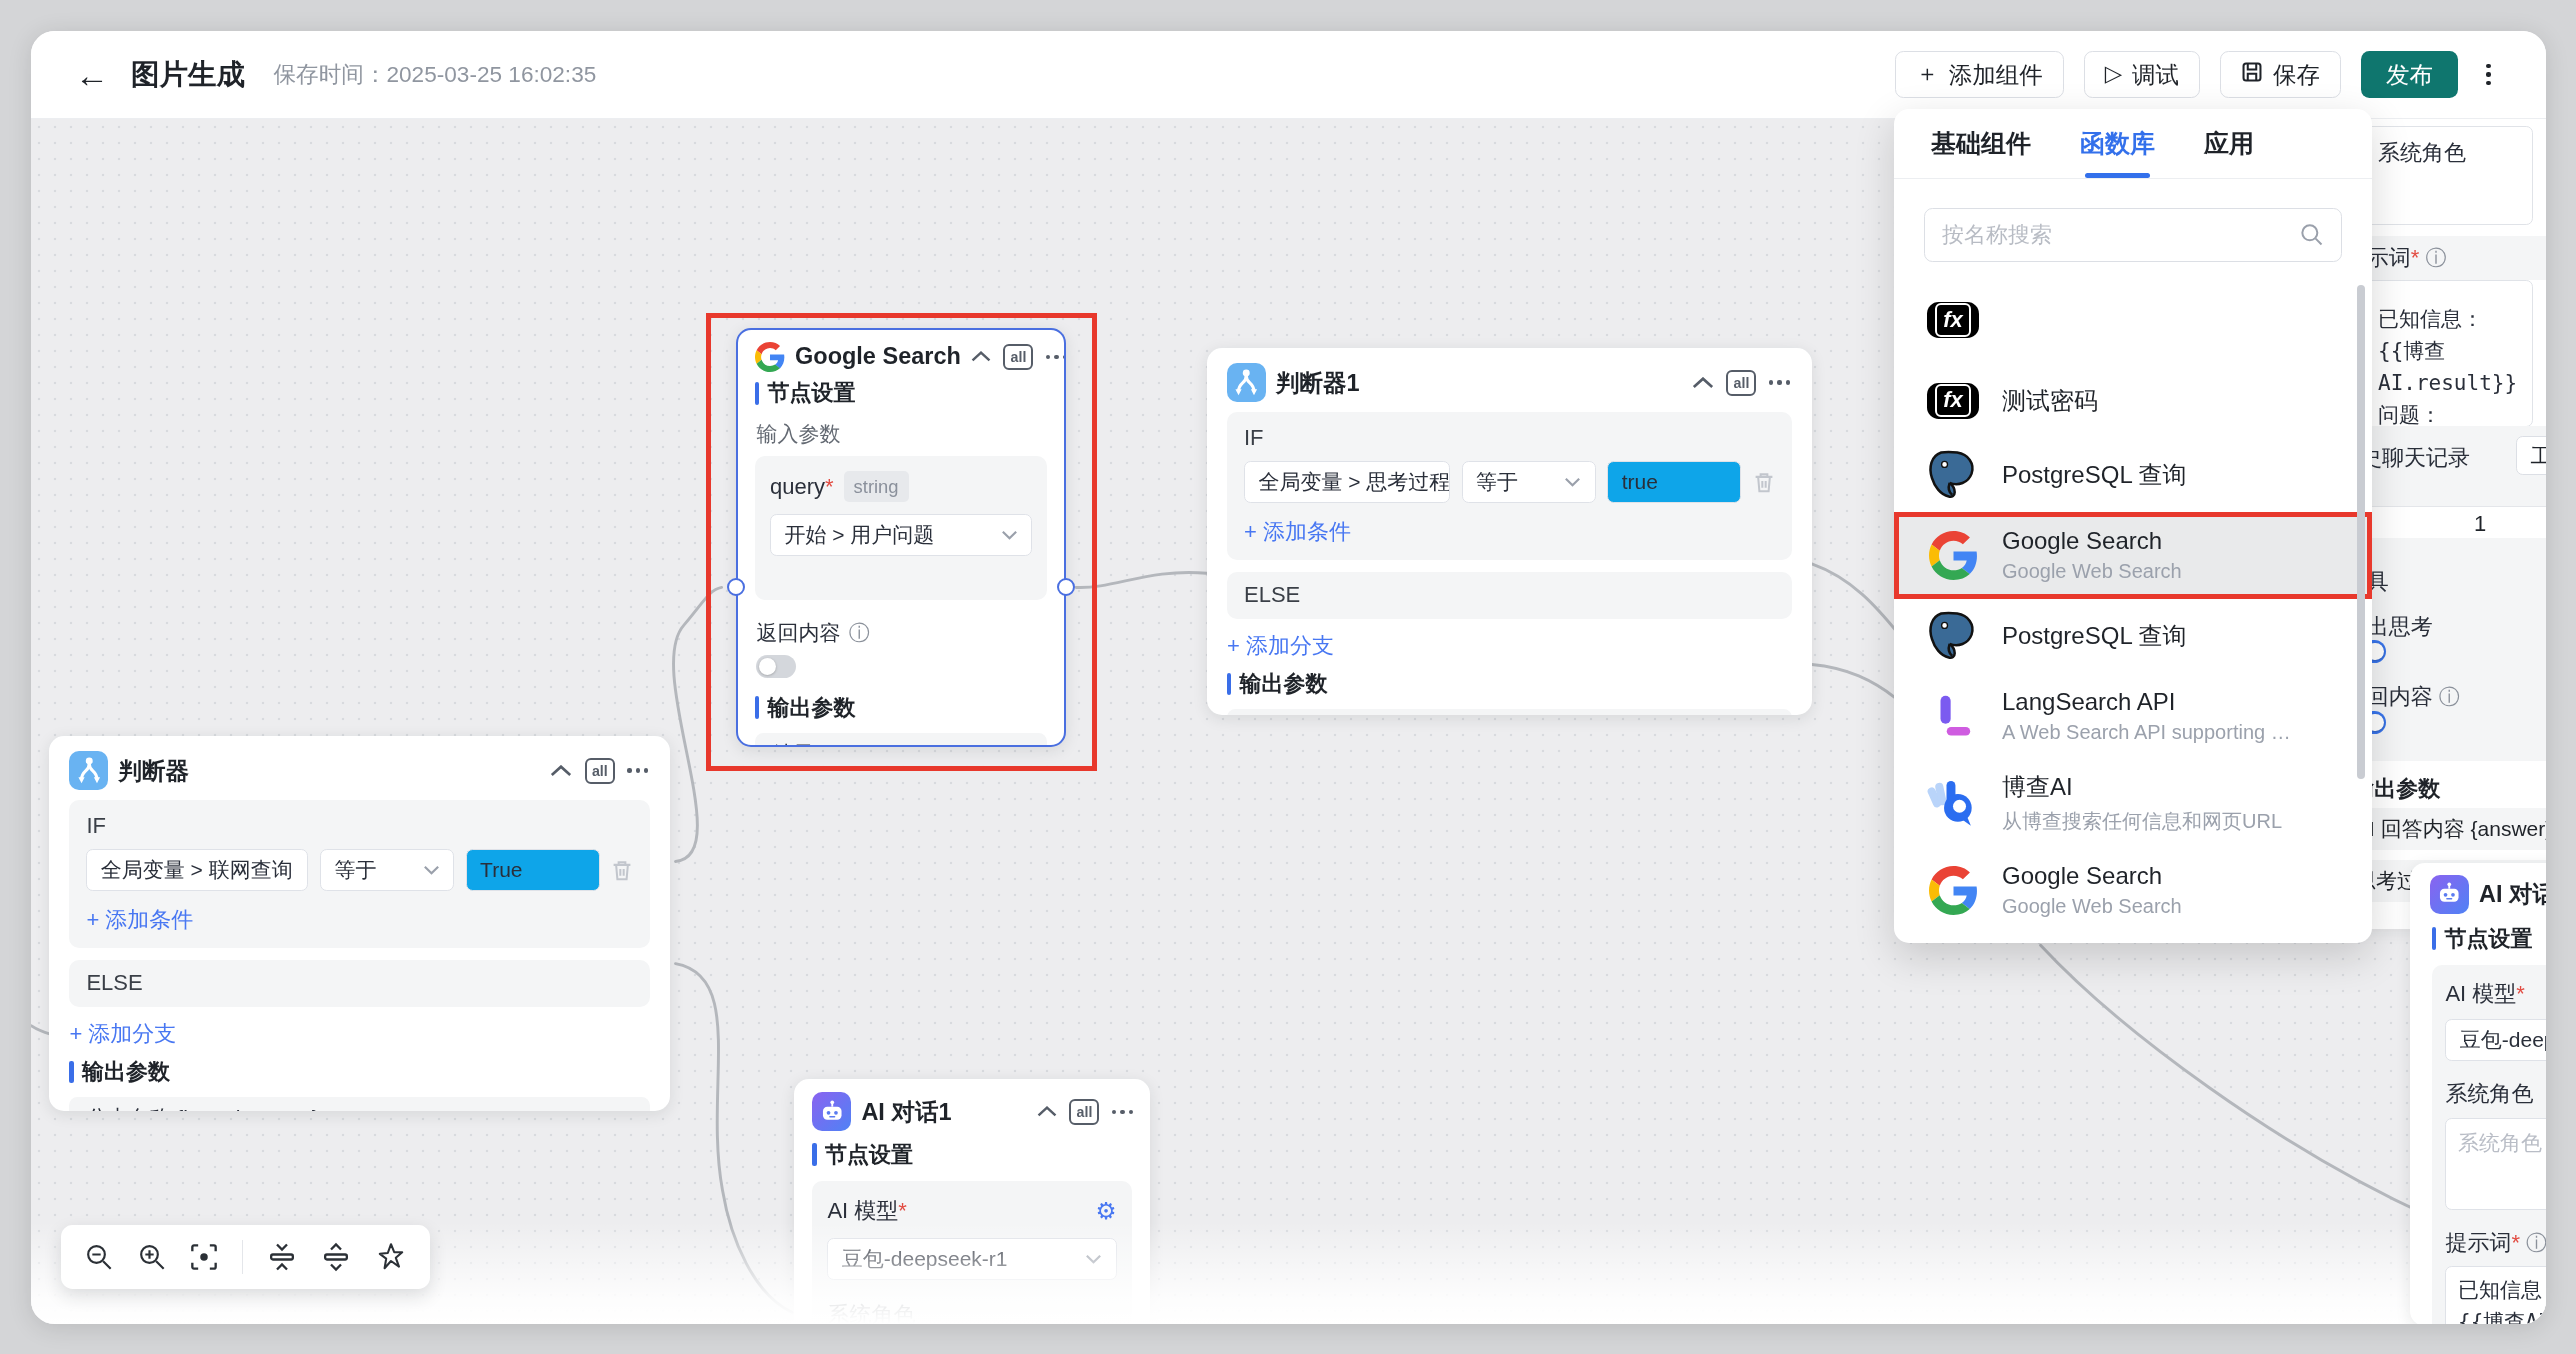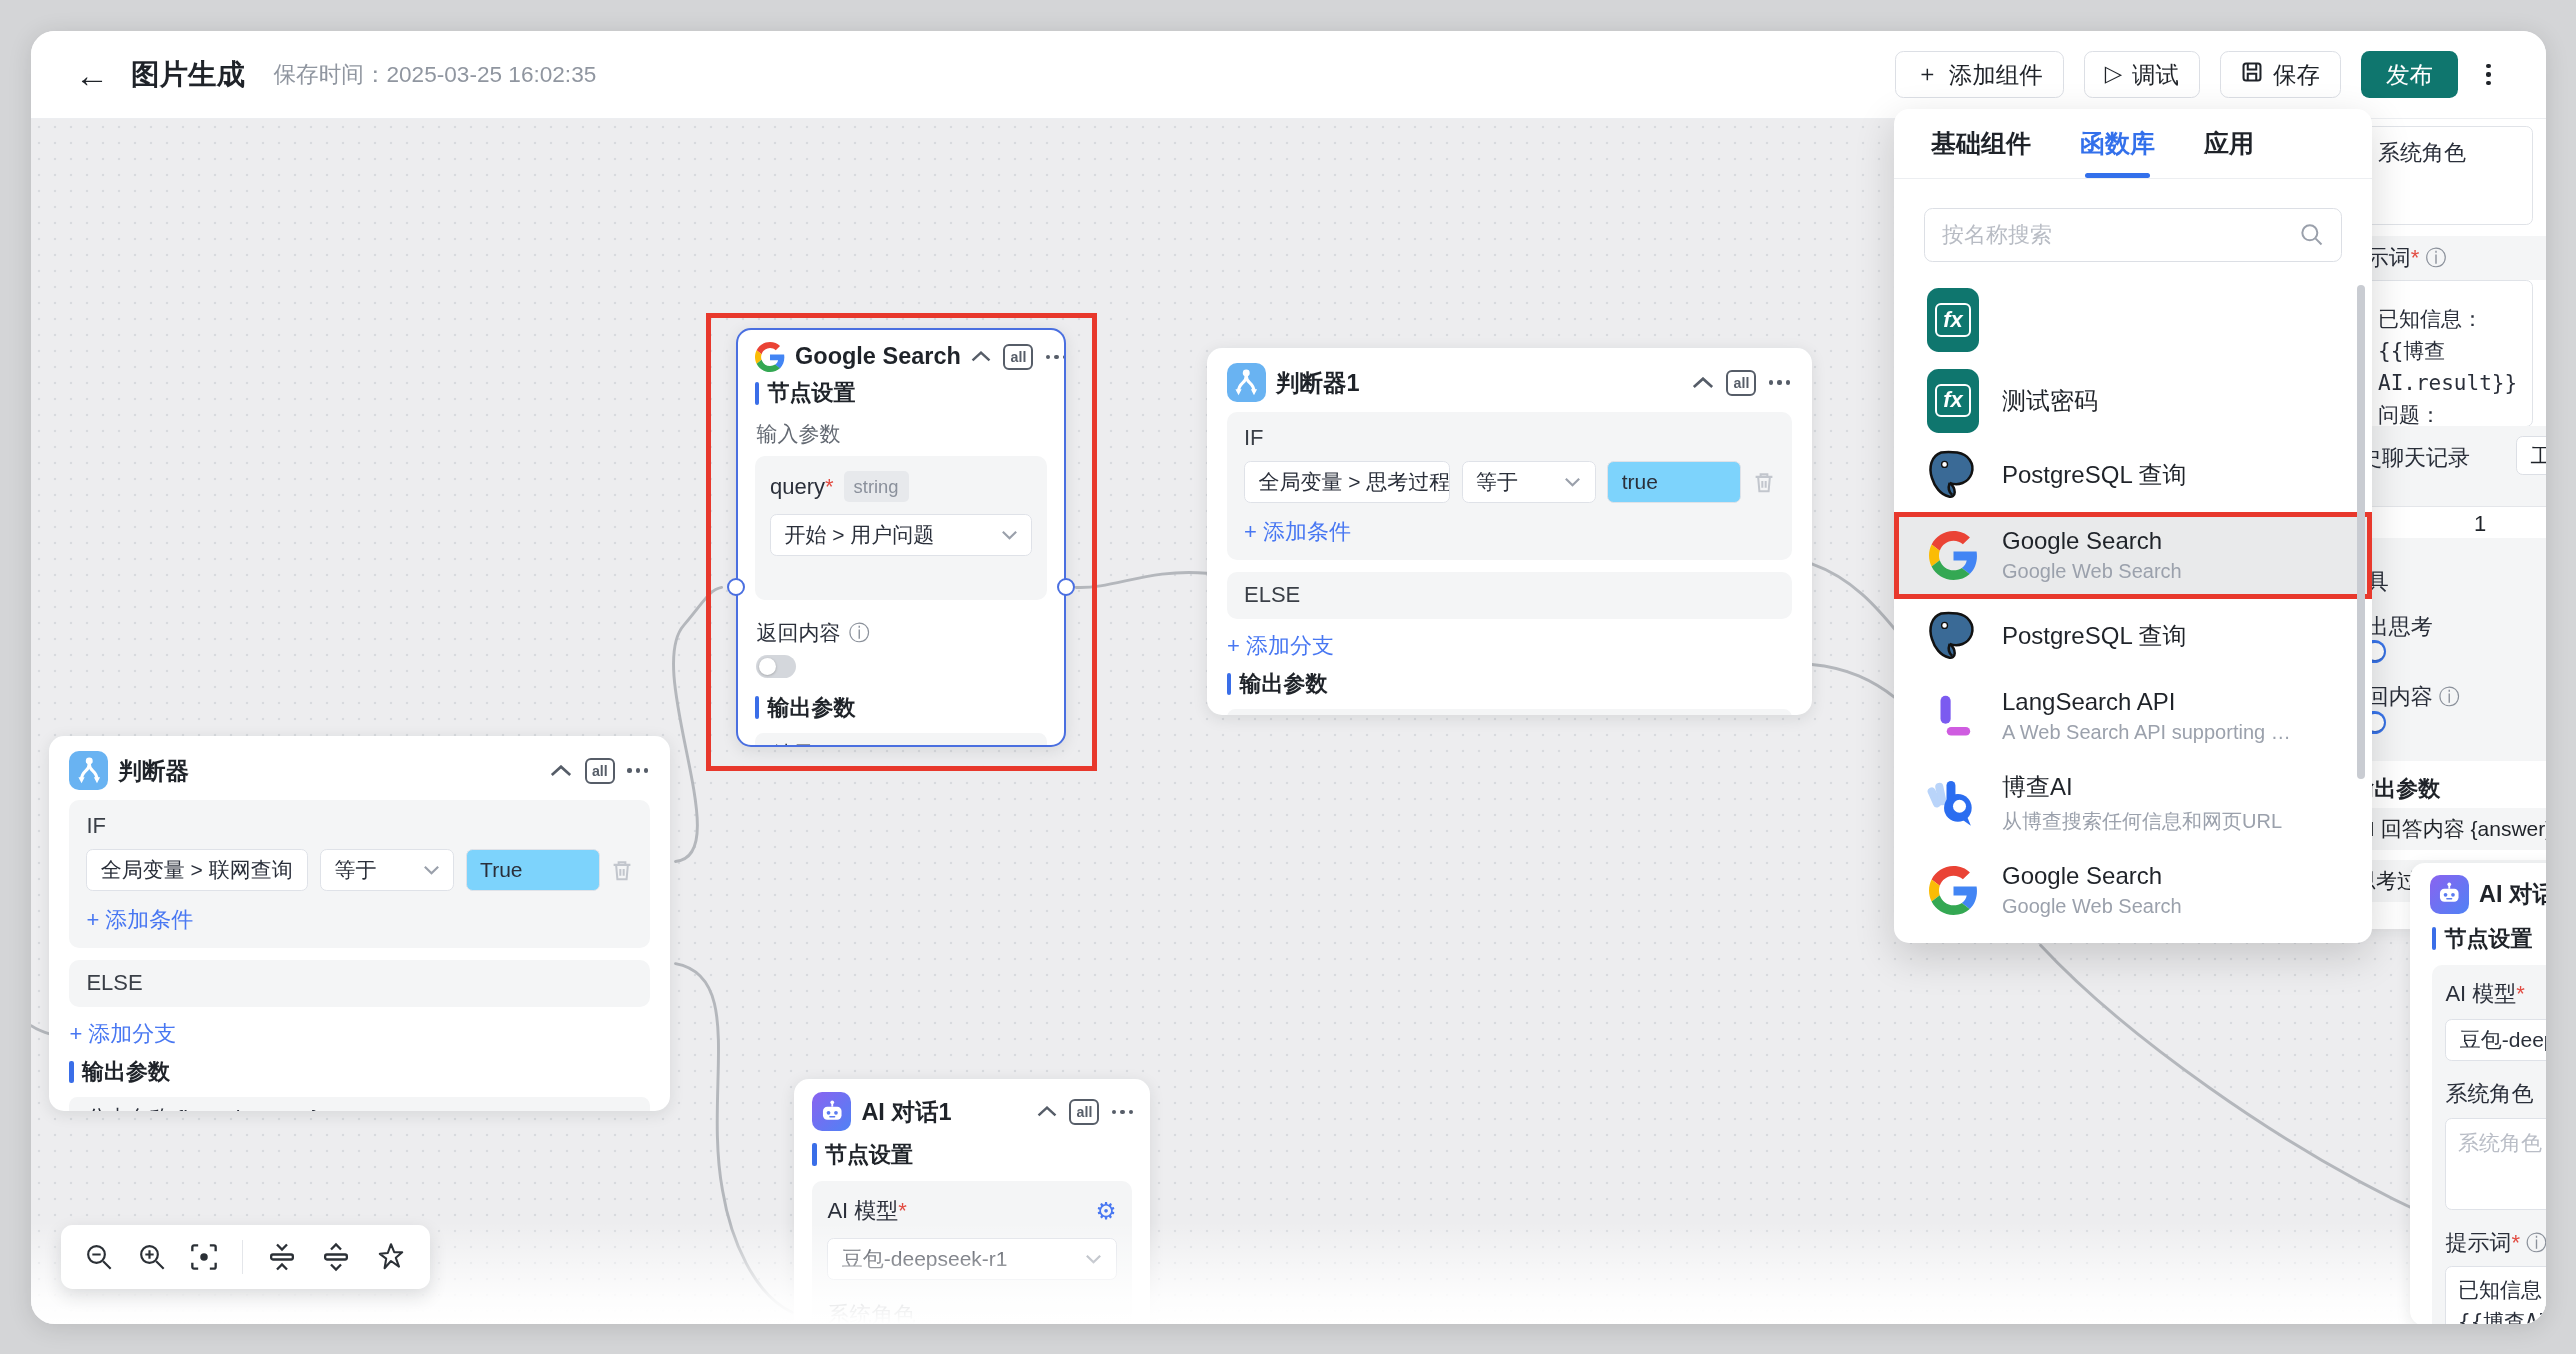--- a/index.html
+++ b/index.html
@@ -42,21 +42,21 @@
   .dots3 { display:flex; gap:4.2px; cursor:pointer; }
   .dots3 i { width:4.2px; height:4.2px; border-radius:50%; background:#565d68; }
   .chev-up { cursor:pointer; display:flex; }
   .sec { display:flex; align-items:center; gap:8.4px; font-size:22px; font-weight:bold; color:#1f2329; }
   .sbar { width:4.2px; height:22.6px; background:#3a6ee8; border-radius:2.1px; }
   .sublab { font-size:21px; color:#646a73; }
   .gbox { background:#f4f5f6; border-radius:10px; }
   .select { background:#fff; border:1.7px solid #dfe2e8; border-radius:6.7px; height:42px; display:flex;
             align-items:center; justify-content:space-between; padding:0 13.4px; font-size:21px; color:#2a2f3a;
             cursor:pointer; white-space:nowrap; overflow:hidden; }
-  .vinput { background:#7dd3fc; border:1.7px solid #dfe2e8; border-radius:6.7px; height:42px; padding:0 13.4px;
+  .vinput { background:#0ea5e9; border:1.7px solid #dfe2e8; border-radius:6.7px; height:42px; padding:0 13.4px;
             font-size:21px; color:#2a2f3a; font-family:inherit; width:100%; }
   .blue-link { color:#4877f2; font-size:22px; cursor:pointer; white-space:nowrap; }
   .grow { background:#f4f5f6; border-radius:8.4px; height:42px; display:flex; align-items:center;
           padding:0 17px; font-size:21px; color:#2a2f3a; white-space:nowrap; }
   .req { color:#e24c42; }
   .toggle { width:40px; height:22.6px; border-radius:11.7px; background:#d4d7dc; position:relative; cursor:pointer; flex:none; }
   .toggle::after { content:''; position:absolute; top:2.5px; left:2.5px; width:17.6px; height:17.6px; border-radius:50%;
                    background:#fff; box-shadow:0 0.8px 2.5px rgba(0,0,0,.25); }
   .toggle.on { background:#3a77f0; }
   .toggle.on::after { left:auto; right:2.5px; }
@@ -104,21 +104,21 @@
   .tab.active { color:#3370eb; }
   .tab.active::after { content:''; position:absolute; left:5px; right:5px; bottom:0; height:5px; background:#3370eb; border-radius:2.5px; }
   .searchwrap { margin:28.5px 30px 3.4px; height:54px; border:1.7px solid #dcdfe5; border-radius:8.4px; display:flex;
                 align-items:center; padding:0 17px; gap:11.7px; }
   .searchwrap input { border:none; outline:none; flex:1; font-size:22px; font-family:inherit; color:#ec4899; }
   .searchwrap input::placeholder { color:#b8bcc4; }
   .lrow { display:flex; align-items:center; gap:22px; padding:0 32px; cursor:pointer; }
   .lrow.two { height:87px; } .lrow.one { height:74px; }
   .lrow.hl { background:#e9eaeb; box-shadow:inset 0 0 0 5px #e8382c; }
   .licon { width:54px; height:54px; flex:none; display:flex; align-items:center; justify-content:center; }
-  .fxtile { width:52px; height:64px; background:#0f766e; border-radius:11.7px; display:flex; align-items:center; justify-content:center; }
+  .fxtile { width:52px; height:36px; background:#000000; border-radius:11.7px; display:flex; align-items:center; justify-content:center; }
   .fxinner { border:2.5px solid #fff; border-radius:5.9px; padding:2.5px 6.7px; color:#fff; font-weight:bold; font-style:italic; font-size:22px; line-height:1.1; }
   .ltitle { font-size:24px; color:#1f2329; white-space:nowrap; }
   .ldesc { font-size:20px; color:#9ba1ac; margin-top:5px; white-space:nowrap; }
   .lscroll { position:absolute; right:7.5px; top:176px; width:7.5px; height:494px; background:#c9ccd2; border-radius:4.2px; cursor:pointer; }
 </style>
 </head>
 <body>
 
 <div class="window">
 

